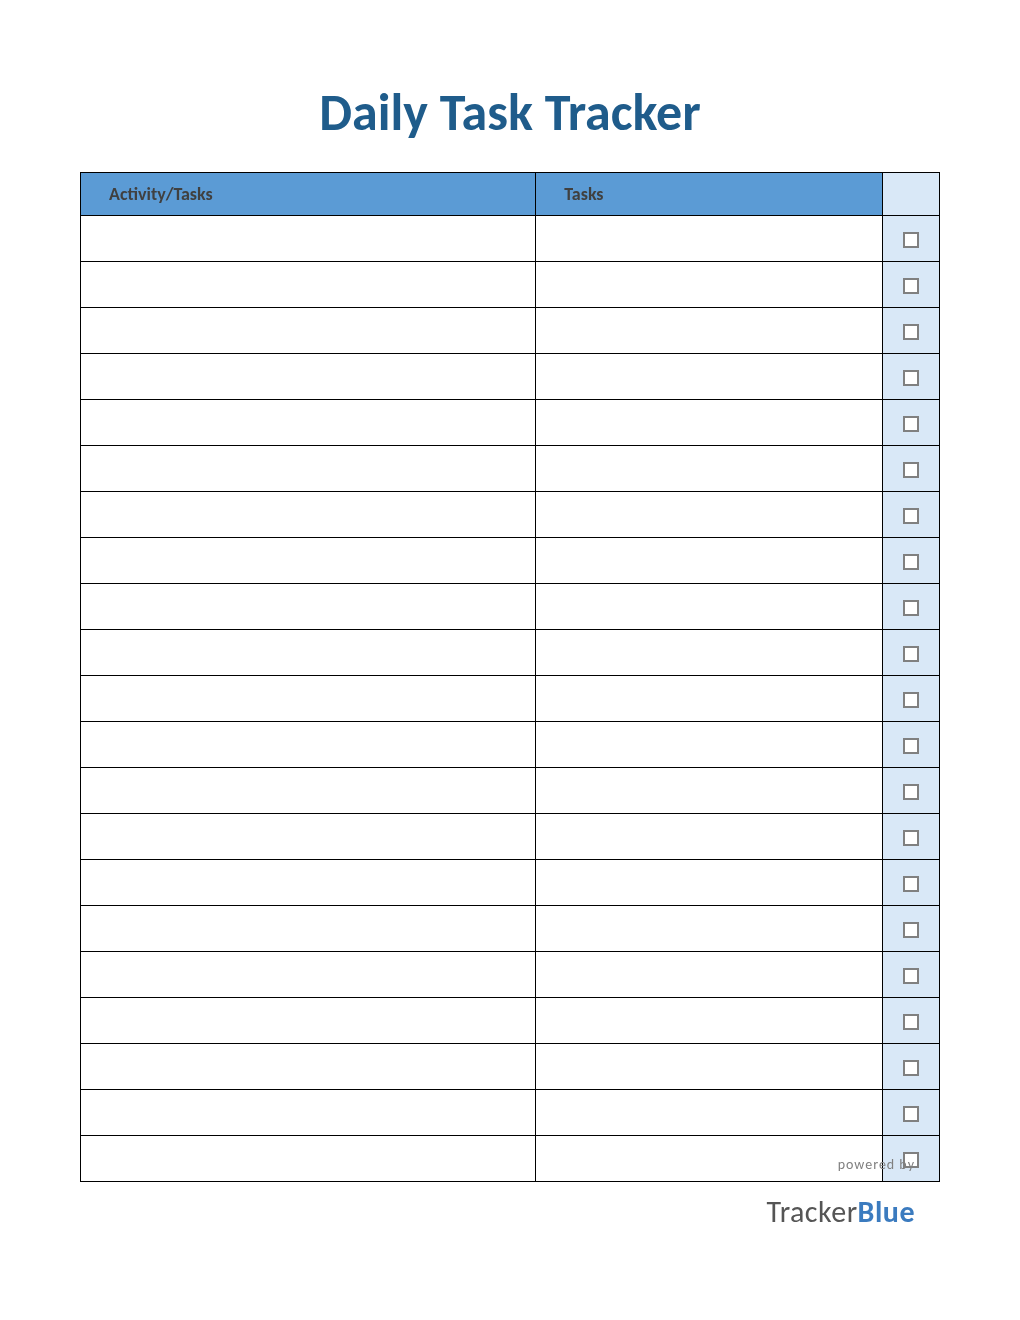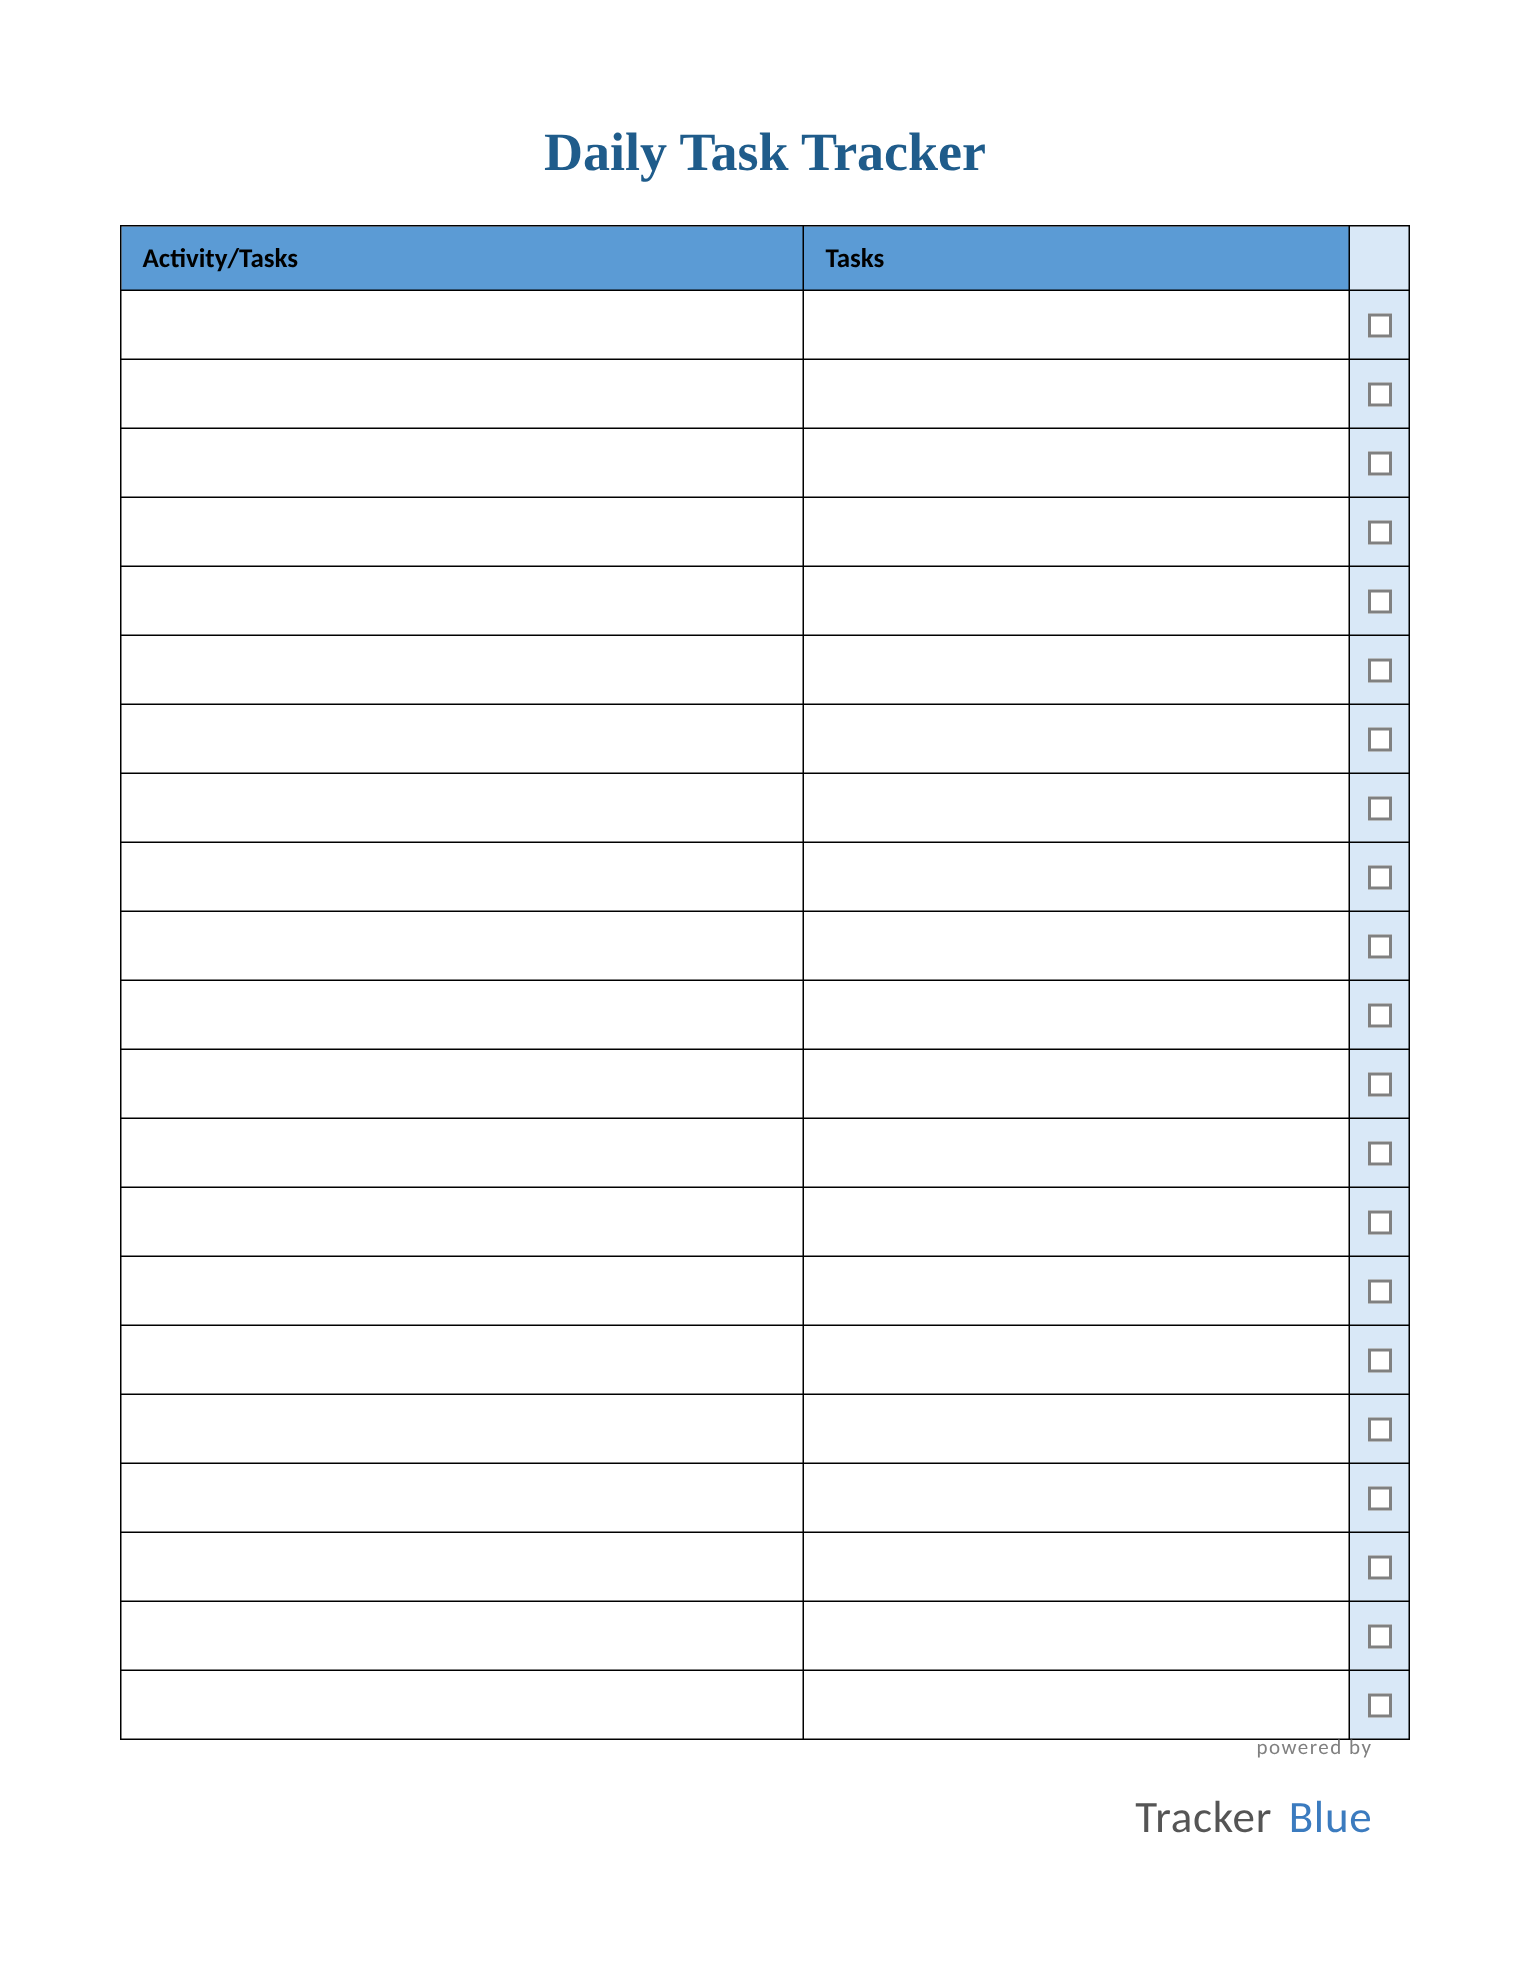--- a/index.html
+++ b/index.html
@@ -11,37 +11,36 @@
       width: 1020px;
       height: 1320px;
       background: #ffffff;
       font-family: Calibri, 'Segoe UI', Arial, sans-serif;
       padding: 80px 80px 40px 80px;
       position: relative;
     }
     .title {
       text-align: center;
       color: #1f5c8b;
-      font-size: 36px;
+      font-size: 52px;
       font-weight: bold;
       margin-bottom: 28px;
-      font-family: Liberation Serif, serif;
     }
     .task-table {
       width: 100%;
       border-collapse: collapse;
       border: 1px solid #000;
     }
     .task-table thead th {
       background: #5b9bd5;
-      color: #000000;
+      color: #404040;
       font-weight: bold;
       font-size: 18px;
       text-align: left;
-      padding: 10px 14px;
+      padding: 10px 28px;
       border: 1px solid #000;
     }
     .task-table thead th.col-check {
       width: 40px;
       background: #d9e8f7;
       border-left: 1px solid #000;
     }
     .task-table tbody td {
       border: 1px solid #000;
       height: 46px;
@@ -82,22 +81,21 @@
       margin-bottom: 20px;
     }
     .brand {
       font-size: 30px;
       color: #555555;
       font-weight: 300;
       letter-spacing: 0.5px;
     }
     .brand .blue {
       color: #3b7bbf;
-      font-weight: 400;
-      margin-left: 11px;
+      font-weight: 700;
     }
   </style>
 </head>
 <body>
 
 <h1 class="title">Daily Task Tracker</h1>
 
 <table class="task-table">
   <thead>
     <tr>

